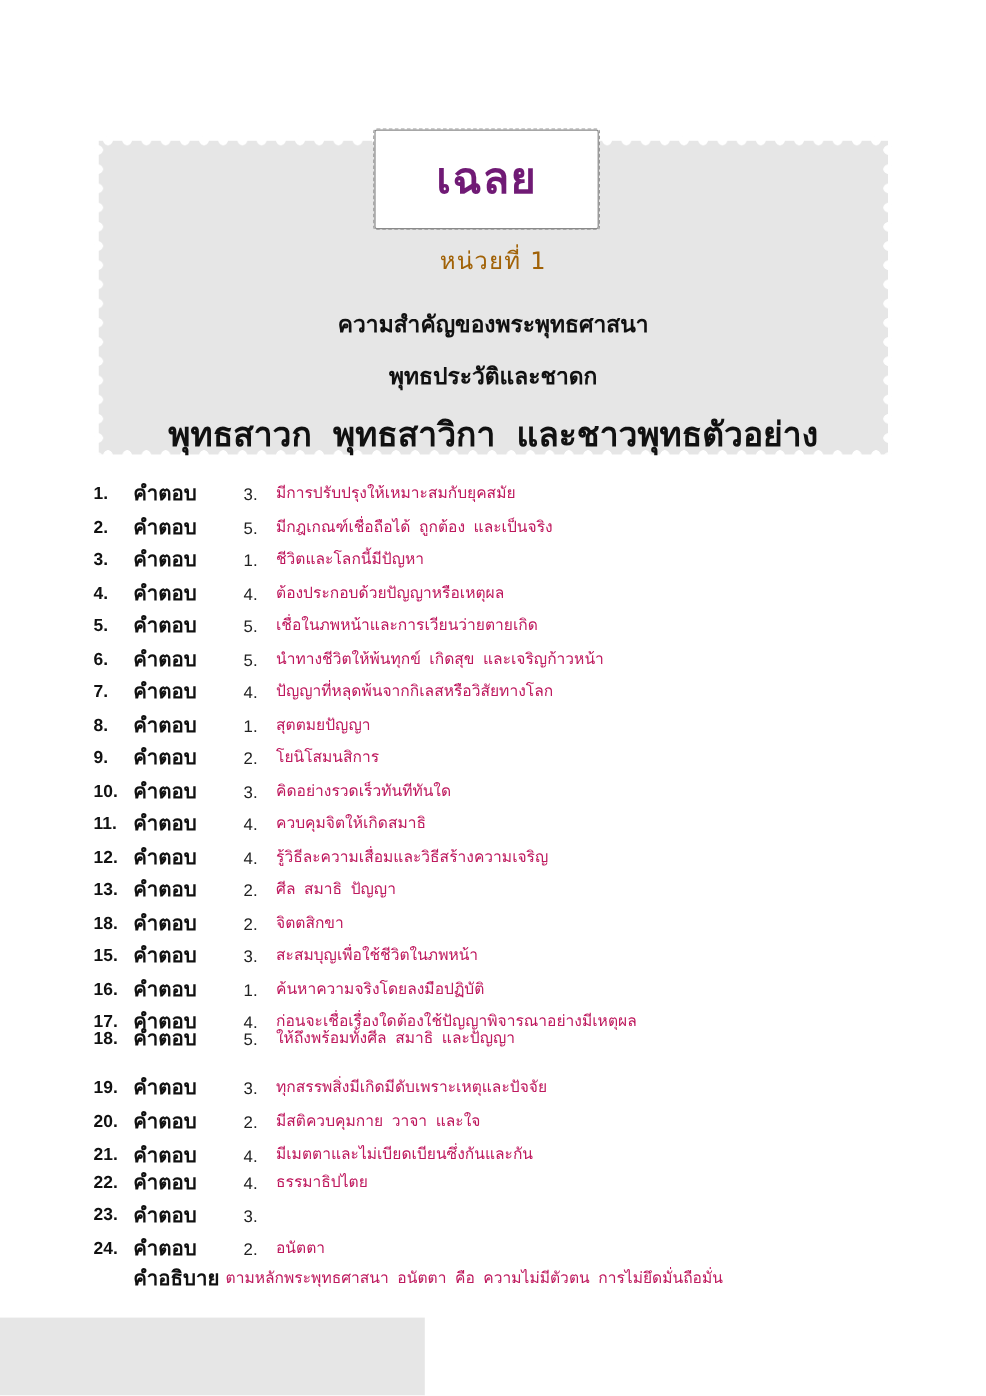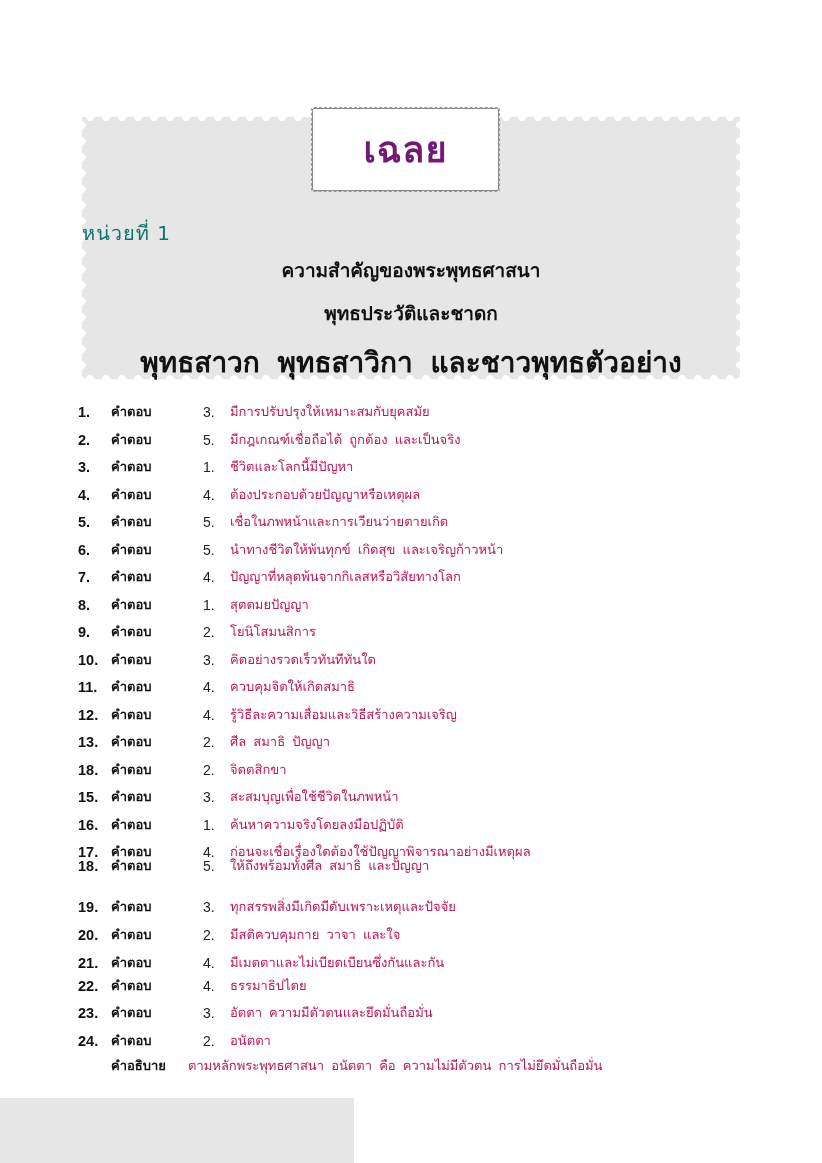--- a/index.html
+++ b/index.html
@@ -38,22 +38,22 @@
   .stamp::before {
     content: ""; position: absolute; inset: -2px;
     border: 1px dashed #9a9a9a; border-radius: 3px; pointer-events: none;
   }
   .stamp-title {
     font-family: "DejaVu Sans", sans-serif; font-weight: bold;
     font-size: 36px; color: #701a75; letter-spacing: 1px; line-height: 1;
   }
 
   .unit-label {
-    position: absolute; left: 82px; width: 658px; top: 217px;
-    font-size: 20px; color: #0f766e;
+    position: absolute; left: 82px; width: 658px; top: 201px;
+    text-align: center; font-size: 20px; color: #a16207;
     font-family: "DejaVu Sans", sans-serif; letter-spacing: 1px;
   }
   .heading {
     position: absolute; left: 82px; width: 658px;
     text-align: center; font-weight: bold; color: #111;
     font-family: "DejaVu Sans", sans-serif;
   }
   .h1 { top: 255px; font-size: 19px; }
   .h2 { top: 298px; font-size: 19px; }
   .h3 { top: 340px; font-size: 28px; word-spacing: 8px; }
@@ -62,21 +62,21 @@
   .row {
     position: absolute; left: 0; width: 822px; height: 24px;
     font-size: 14px; line-height: 24px;
   }
   .num {
     position: absolute; left: 78px; font-weight: bold;
     font-family: "Liberation Sans", sans-serif; font-size: 14.5px; color: #111;
   }
   .label {
     position: absolute; left: 111px; font-weight: bold; color: #111;
-    font-family: "DejaVu Sans", sans-serif; font-size: 13px;
+    font-family: "DejaVu Sans", sans-serif; font-size: 17px;
   }
   .choice {
     position: absolute; left: 203px; color: #222;
     font-family: "Liberation Sans", sans-serif; font-size: 14px;
   }
   .text {
     position: absolute; left: 230px; color: #be185d; white-space: nowrap;
     font-family: "DejaVu Sans", sans-serif; font-size: 13px; word-spacing: 3px;
   }
   .explain-label { left: 111px; }
@@ -235,21 +235,20 @@
   <div class="row" style="top:974px">
       <span class="num">22.</span>
       <span class="label">คำตอบ</span>
       <span class="choice">4.</span>
       <span class="text">ธรรมาธิปไตย</span>
     </div>
   <div class="row" style="top:1001px">
       <span class="num">23.</span>
       <span class="label">คำตอบ</span>
       <span class="choice">3.</span>
-      <span class="text">อัตตา  ความมีตัวตนและยึดมั่นถือมั่น</span>
     </div>
   <div class="row" style="top:1029px">
       <span class="num">24.</span>
       <span class="label">คำตอบ</span>
       <span class="choice">2.</span>
       <span class="text">อนัตตา</span>
     </div>
   <div class="row" style="top:1054px">
       <span class="label explain-label">คำอธิบาย</span>
       <span class="text explain-text">ตามหลักพระพุทธศาสนา   อนัตตา  คือ  ความไม่มีตัวตน  การไม่ยึดมั่นถือมั่น</span>

